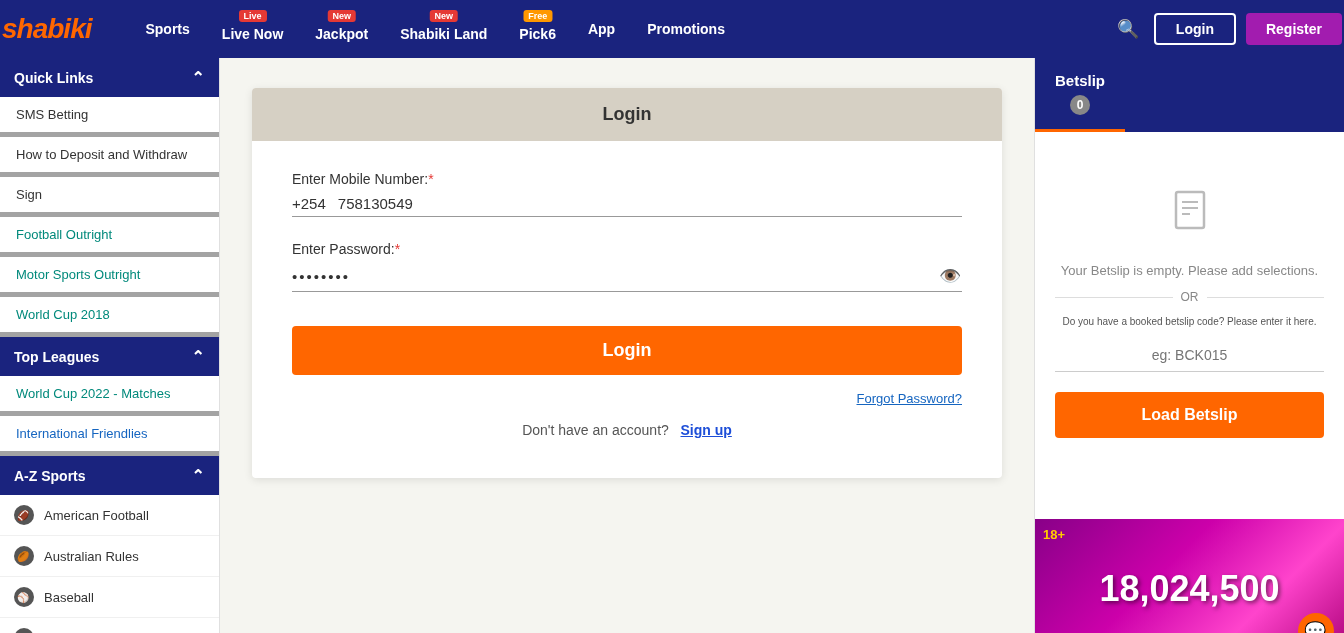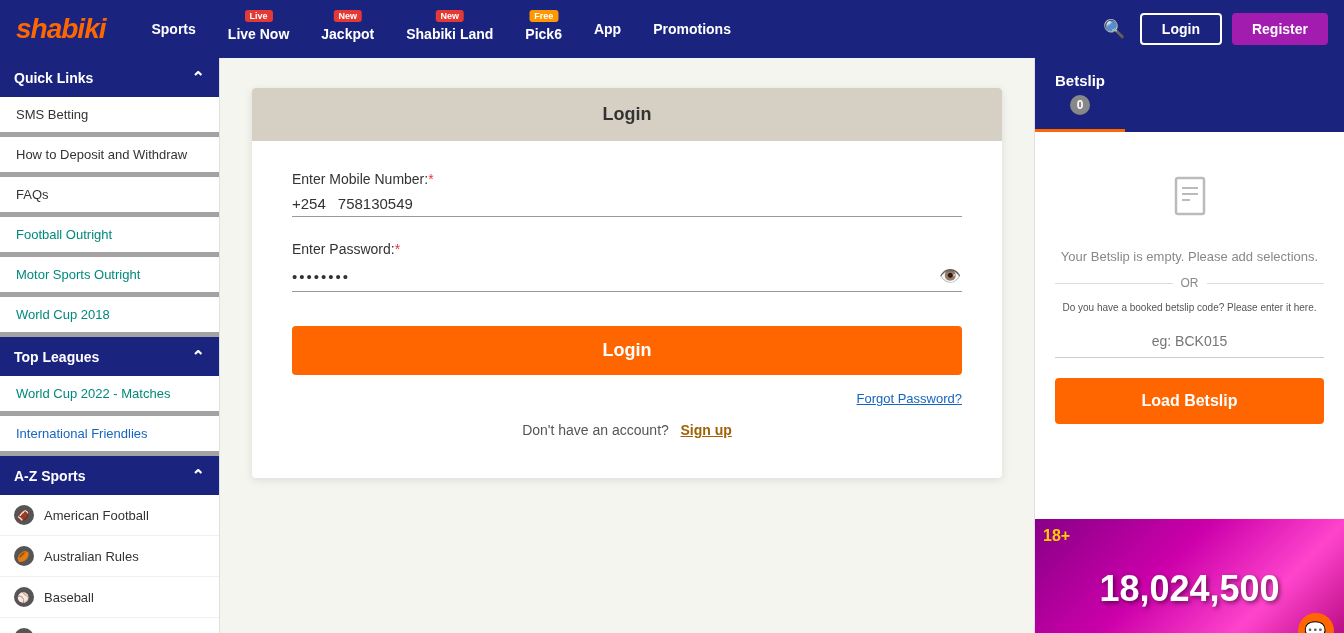--- a/index.html
+++ b/index.html
@@ -3,23 +3,23 @@
   <meta charset="utf-8">
   <style>
     * { box-sizing: border-box; margin: 0; padding: 0; }
     body { font-family: Arial, sans-serif; background: #f0f0f0; overflow-x: hidden; }
 
     
     .header {
       background: #1a237e;
       display: flex;
       align-items: center;
-      padding: 0 16px;
+      padding: 0 2px;
       height: 58px;
-      gap: 12px;
+      gap: 20px;
     }
     .logo {
       font-size: 28px;
       font-weight: bold;
       color: #ff6600;
       font-style: italic;
       margin-right: 20px;
       letter-spacing: -1px;
     }
     .nav-items {
@@ -242,21 +242,21 @@
       text-decoration: underline;
       margin-bottom: 16px;
     }
     .signup-row {
       text-align: center;
       font-size: 14px;
       color: #555;
       margin-top: 16px;
     }
     .signup-link {
-      color: #a16207;
+      color: #1d4ed8;
       cursor: pointer;
       text-decoration: underline;
       font-weight: bold;
     }
 
     
     .betslip-panel {
       width: 310px;
       background: #fff;
       flex-shrink: 0;
@@ -293,20 +293,21 @@
       align-items: center;
       justify-content: center;
       font-size: 12px;
     }
     .betslip-body {
       padding: 20px;
       display: flex;
       flex-direction: column;
       align-items: center;
       gap: 12px;
+      margin-top: 14px;
     }
     .betslip-empty-icon {
       color: #aaa;
       font-size: 40px;
       margin: 20px 0 8px;
     }
     .betslip-empty-text {
       font-size: 13px;
       color: #888;
       text-align: center;
@@ -369,21 +370,21 @@
       font-weight: 900;
       color: #fff;
       text-shadow: 2px 2px 4px rgba(0,0,0,0.5);
       z-index: 2;
       position: relative;
     }
     .promo-text-small {
       position: absolute;
       top: 8px;
       left: 8px;
-      font-size: 16px;
+      font-size: 13px;
       color: #ffcc00;
       font-weight: bold;
     }
     .chat-bubble {
       position: absolute;
       bottom: 10px;
       right: 10px;
       width: 36px;
       height: 36px;
       background: #ff6600;
@@ -432,21 +433,21 @@
 <div class="page-body">
 
   <aside class="sidebar">
 
     <div class="sidebar-section-header">
       <span>Quick Links</span>
       <span class="chevron">⌃</span>
     </div>
     <a class="sidebar-link">SMS Betting</a>
     <a class="sidebar-link">How to Deposit and Withdraw</a>
-    <a class="sidebar-link">FAQs</a>
+    <a class="sidebar-link">Sign</a>
     <a class="sidebar-link teal">Football Outright</a>
     <a class="sidebar-link teal">Motor Sports Outright</a>
     <a class="sidebar-link teal">World Cup 2018</a>
 
     <div class="sidebar-section-header">
       <span>Top Leagues</span>
       <span class="chevron">⌃</span>
     </div>
     <a class="sidebar-link teal">World Cup 2022 - Matches</a>
     <a class="sidebar-link blue">International Friendlies</a>

